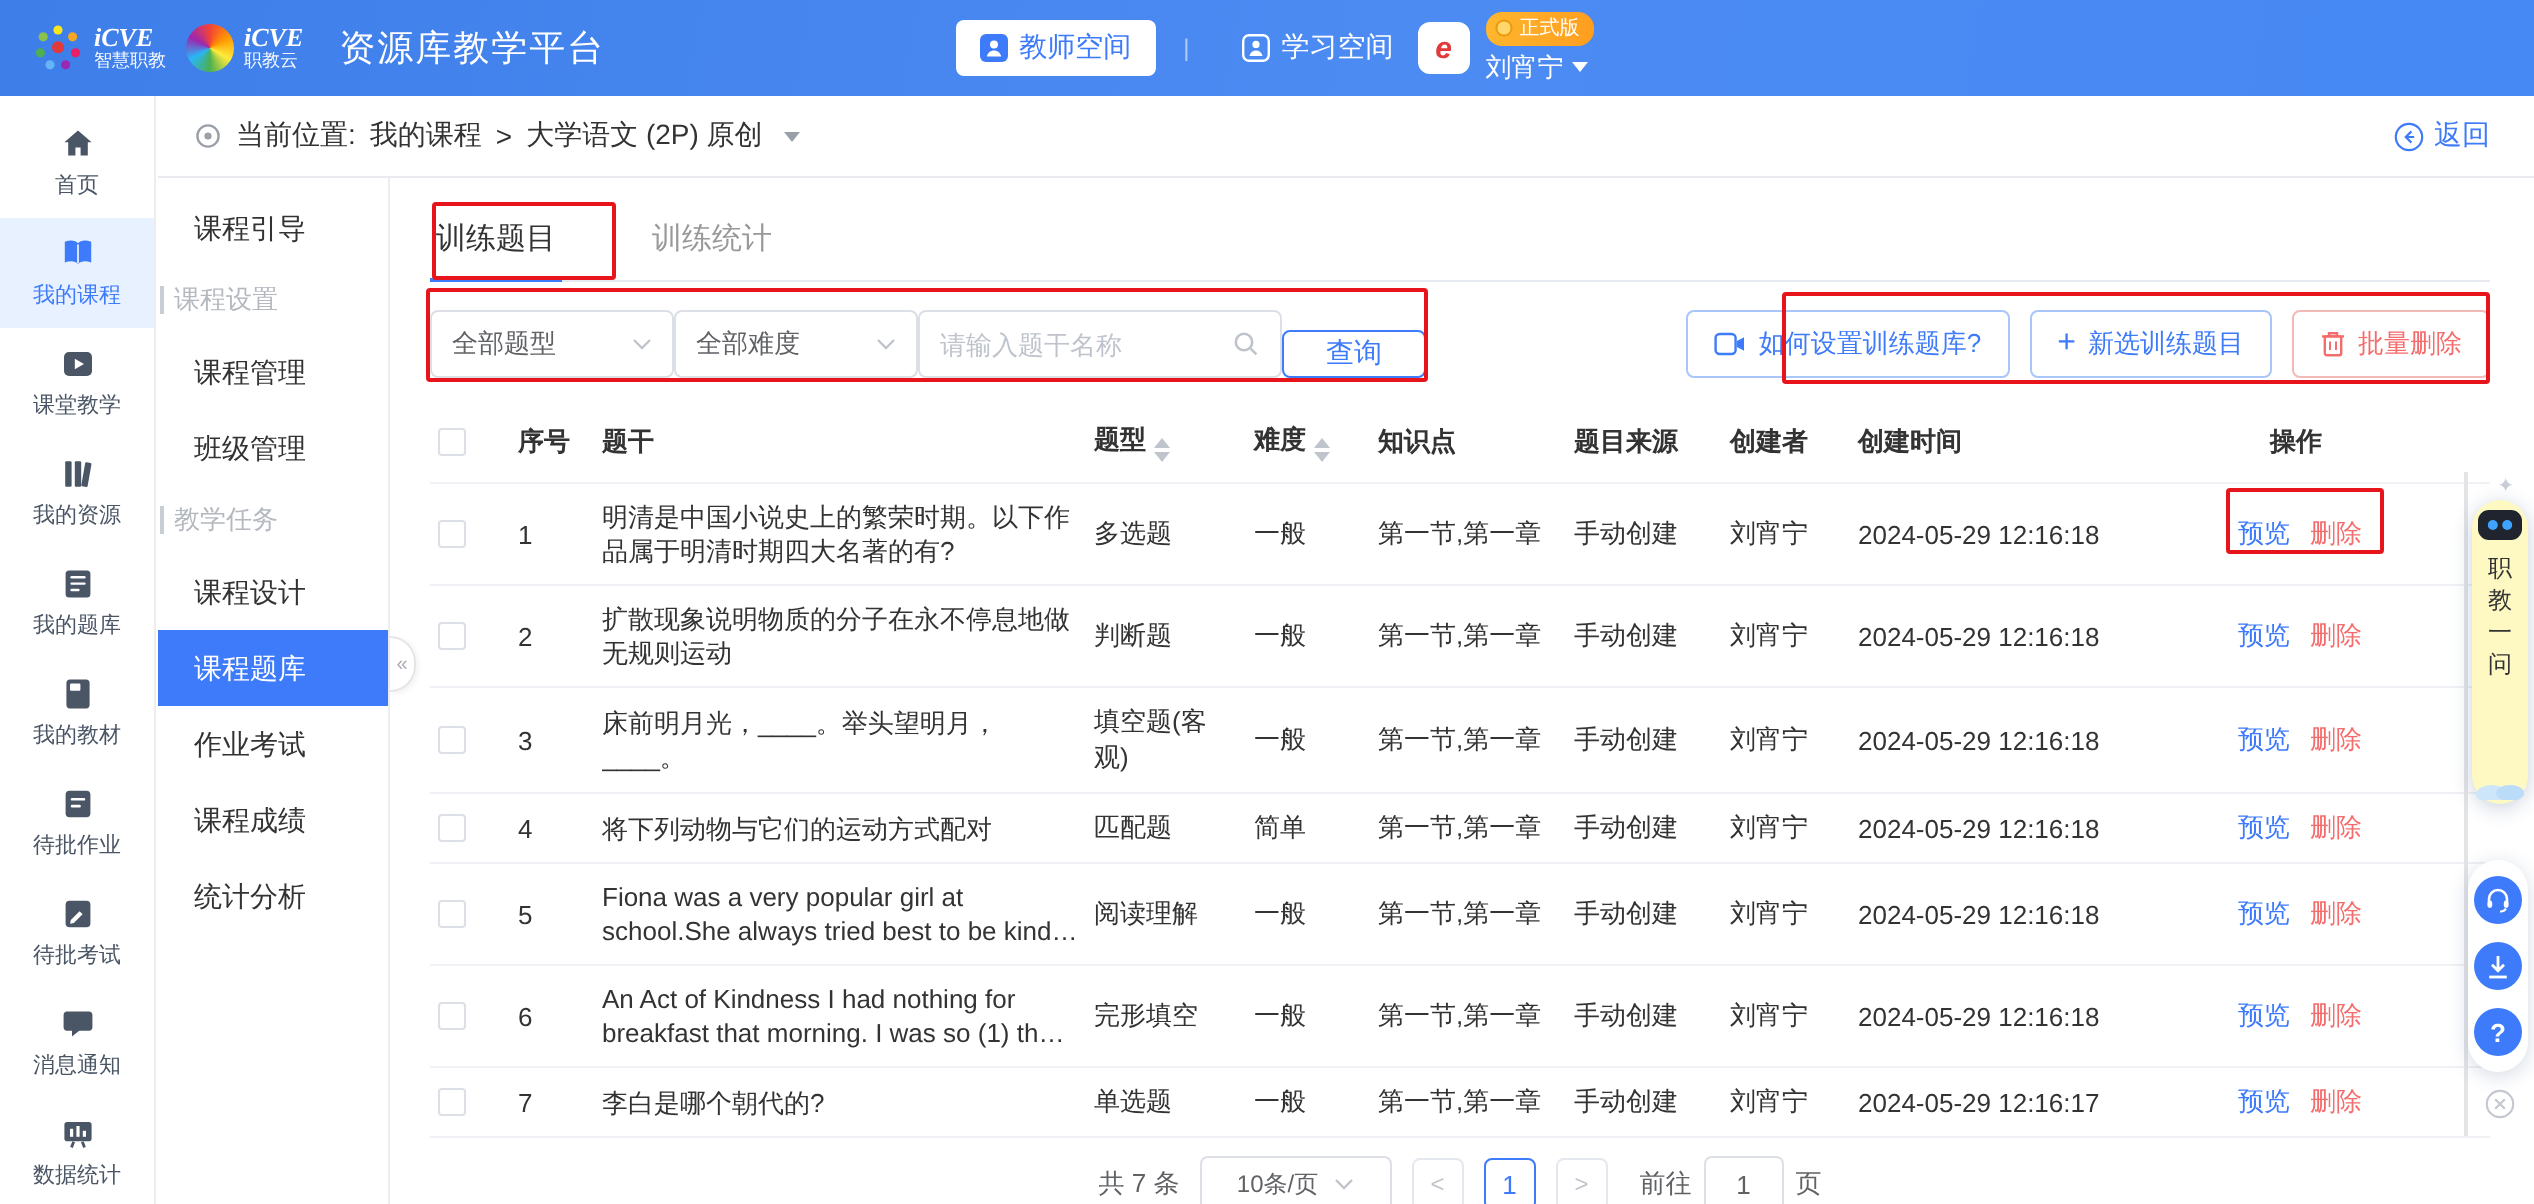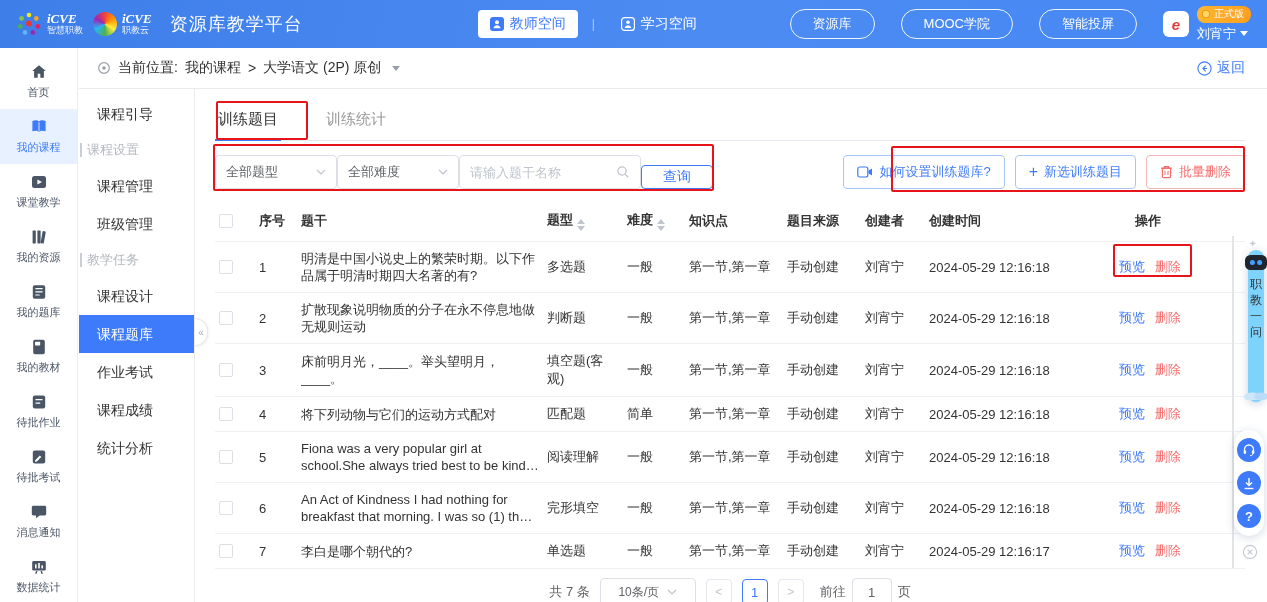--- a/index.html
+++ b/index.html
@@ -96,21 +96,21 @@
   .pager { display:flex; align-items:center; justify-content:center; gap:10px; margin-top:9px; font-size:13px; color:#606266; }
   .pg-size { width:96px; height:28px; border:1px solid #DCDFE6; border-radius:4px; display:flex; align-items:center; justify-content:center; gap:8px; font-size:12px; cursor:pointer;}
   .pg-btn { width:26px; height:26px; border:1px solid #E4E7ED; border-radius:4px; color:#C0C4CC; display:flex; align-items:center; justify-content:center; font-size:12px; cursor:pointer; background:#fff;}
   .pg-cur { width:26px; height:26px; border:1px solid #3E7BFA; border-radius:4px; color:#3E7BFA; display:flex; align-items:center; justify-content:center; cursor:pointer; }
   .pg-goto input { width:40px; height:28px; border:1px solid #DCDFE6; border-radius:4px; text-align:center; font-size:13px; color:#606266; outline:none; font-family:inherit;}
   .pg-goto { display:flex; align-items:center; gap:6px; margin-left:6px; }
 
   
   .scroll-line { position:absolute; left:1232px; top:236px; width:2px; height:332px; background:#E3E4E6; z-index:2; }
   .sparkle { position:absolute; right:10px; top:238px; color:#C8CDD6; font-size:10px; z-index:7;}
-  .assist { position:absolute; right:3px; top:250px; width:16px; height:152px; background:#7dd3fc; border-radius:16px;
+  .assist { position:absolute; right:3px; top:250px; width:28px; height:152px; background:#fef9c3; border-radius:16px;
     box-shadow:0 2px 10px rgba(40,70,120,.25); display:flex; flex-direction:column; align-items:center; padding-top:5px; z-index:7;}
   .assist .vtxt { margin-top:6px; font-size:12px; color:#333; line-height:16px; text-align:center; width:14px; }
   .assist .cloud { margin-top:auto; margin-bottom:2px; }
   .quickbar { position:absolute; right:3px; top:430px; width:30px; background:#fff; border-radius:16px;
     box-shadow:0 2px 10px rgba(40,70,120,.2); display:flex; flex-direction:column; align-items:center; gap:9px; padding:8px 0; z-index:7;}
   .qb-btn { width:24px; height:24px; border-radius:50%; background:#3E7BFA; color:#fff; display:flex; align-items:center; justify-content:center;
     font-size:13px; font-weight:bold; cursor:pointer; }
   .close-x { position:absolute; right:9px; top:544px; z-index:7; cursor:pointer; }
 
   
@@ -166,25 +166,20 @@
     <div class="nav-item">
       <svg width="14" height="14">
           <rect x="0.6" y="0.6" width="12.8" height="12.8" rx="3" fill="none" stroke="#fff" stroke-width="1.2"></rect>
           <circle cx="7" cy="5.2" r="1.8" fill="#fff"></circle>
           <path d="M3.7 11c.5-1.8 1.9-2.7 3.3-2.7s2.8.9 3.3 2.7z" fill="#fff"></path>
         </svg>
       <span>学习空间</span>
     </div>
   </div>
 
-  <div class="hdr-links">
-    <div class="pill-btn">资源库</div>
-    <div class="pill-btn">MOOC学院</div>
-    <div class="pill-btn">智能投屏</div>
-  </div>
 
   <div class="user-blk">
     <div class="avatar">e</div>
     <div class="user-meta">
       <div class="badge">
         <svg width="10" height="10">
             <circle cx="5" cy="5" r="3.8" fill="#FFD66B" stroke="#E89B0C"></circle>
           </svg>
         <span>正式版</span>
       </div>

